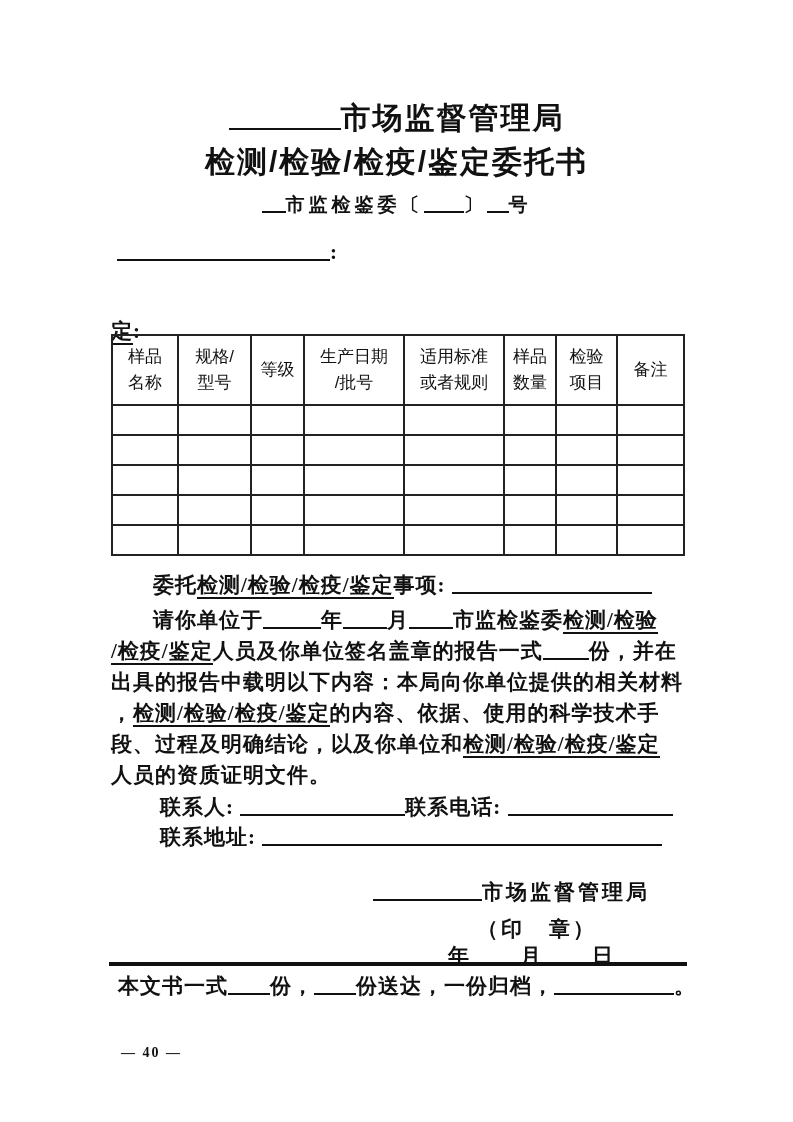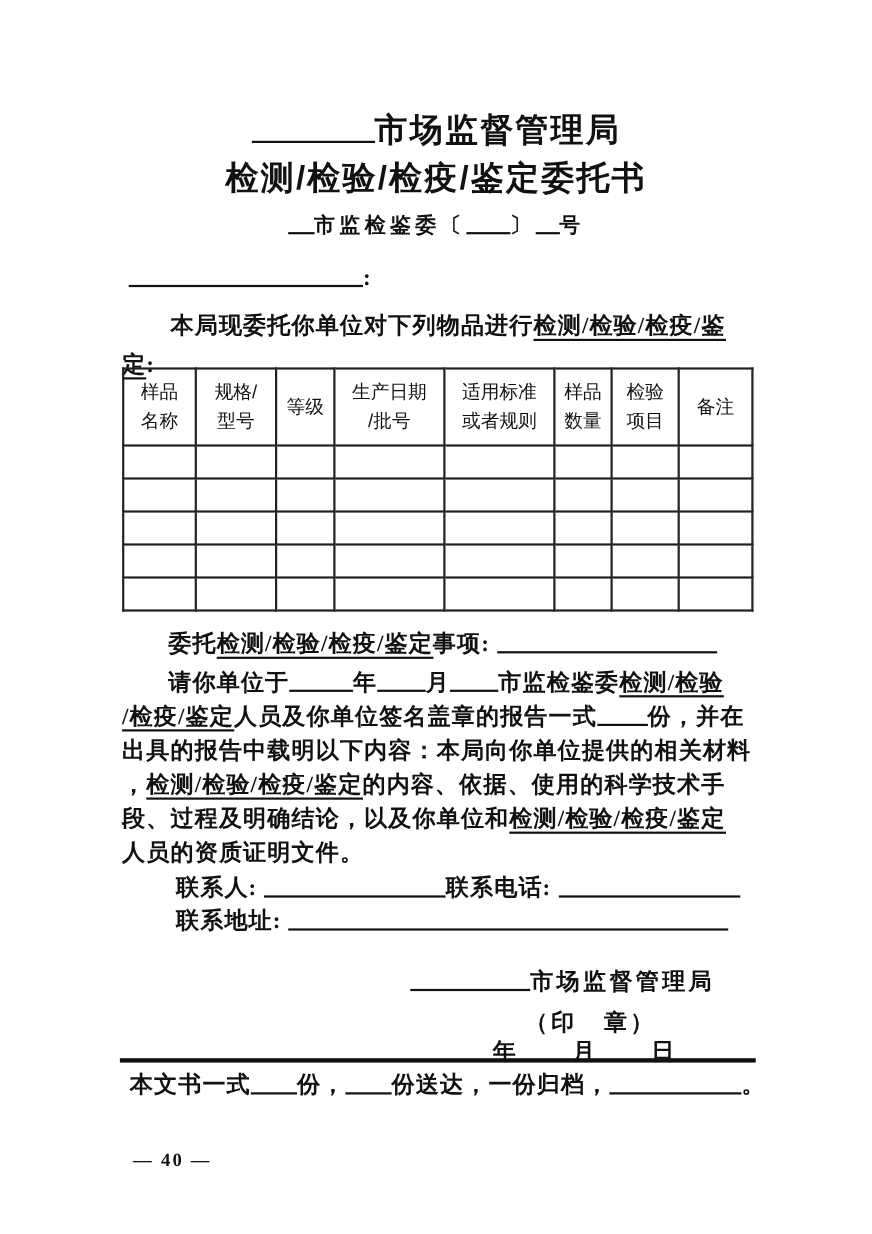--- a/index.html
+++ b/index.html
@@ -12,21 +12,21 @@
   }
   .line { position:absolute; white-space:nowrap;font-weight:bold; }
   .title {
     left:0; width:793px; text-align:center;
     font-family:"Liberation Sans","DejaVu Sans",sans-serif;
     font-weight:bold; font-size:30px; letter-spacing:2px;
   }
   .docnum { left:0; width:793px; text-align:center; font-size:19px; letter-spacing:4px; }
   .body   { font-size:21px; letter-spacing:1px; }
   .sig    { font-size:21px; letter-spacing:3px; }
-  .pageno { top:1045px; left:121px; font-size:17px; letter-spacing:2px; }
+  .pageno { top:1045px; left:121px; font-size:14px; letter-spacing:2px; }
   .blank  { display:inline-block; height:4px; border-bottom:2px solid #111; vertical-align:-2px; }
   .ul     { border-bottom:2px solid #111; }
   .sample-table {
     position:absolute; top:334px; left:111px; width:572px;
     border-collapse:collapse; table-layout:fixed; text-align:center;
   }
   .sample-table th, .sample-table td { border:2px solid #222; padding:0; }
   .sample-table th {
     height:70px; font-weight:normal; font-size:17px; line-height:26px;
     font-family:"Liberation Sans","DejaVu Sans",sans-serif;
@@ -37,21 +37,20 @@
 </head>
 <body>
 
 <div class="page">
 
   <div class="line title" style="top:98px"><span class="blank" style="width: 112px;"></span><span>市场监督管理局</span></div>
   <div class="line title" style="top:142px"><span>检测/检验/检疫/鉴定委托书</span></div>
   <div class="line docnum" style="top:192px"><span class="blank" style="width: 24px;"></span><span>市监检鉴委〔</span><span class="blank" style="width: 40px;"></span><span>〕</span><span class="blank" style="width: 22px;"></span><span>号</span></div>
 
   <div class="line body" style="top:240px;left:117px"><span class="blank" style="width: 213px;"></span><span>:</span></div>
-  <div class="line body" style="top:282px;left:155px"><span>本局现委托你单位对下列物品进行</span><span class="ul">检测/检验/检疫/鉴</span></div>
   <div class="line body" style="top:317px;left:111px"><span class="ul">定</span><span>:</span></div>
 
   <table class="sample-table">
       <colgroup>
         <col style="width: 66px;">
         <col style="width: 73px;">
         <col style="width: 53px;">
         <col style="width: 100px;">
         <col style="width: 100px;">
         <col style="width: 52px;">

